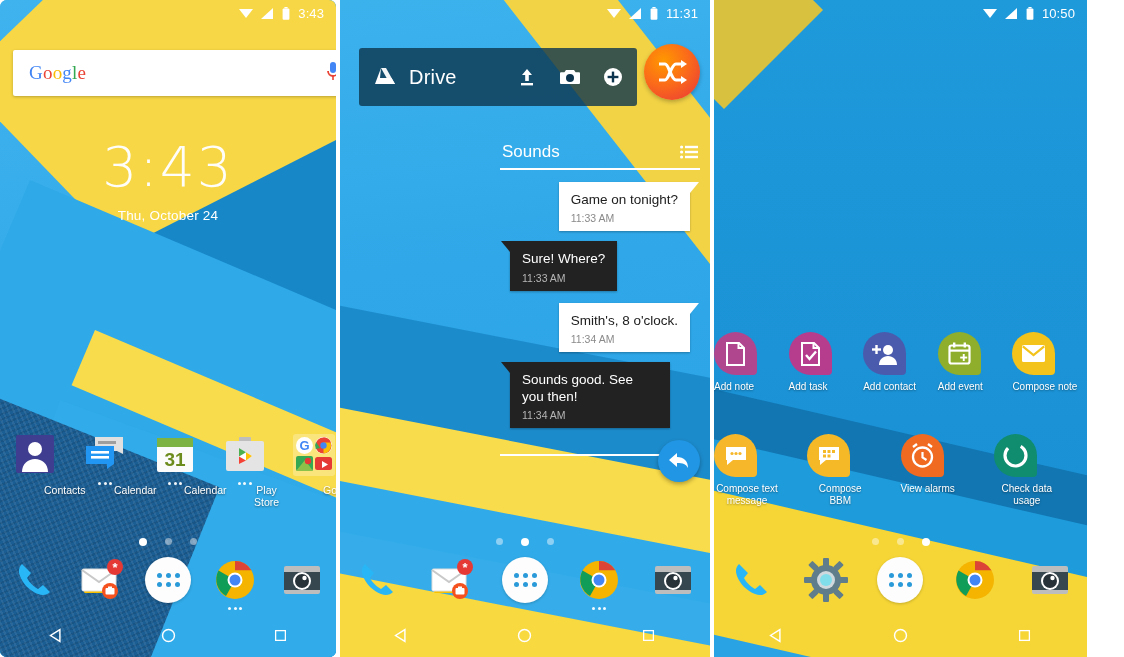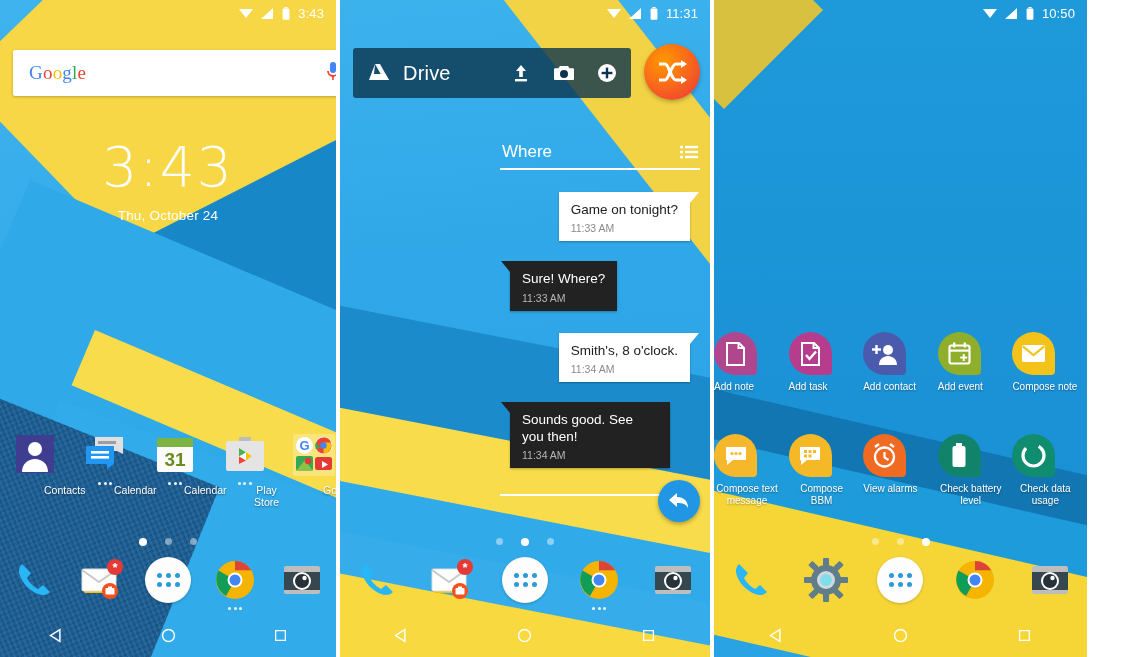--- a/index.html
+++ b/index.html
@@ -4,21 +4,21 @@
 <style>
   * { box-sizing: border-box; margin: 0; padding: 0; }
   html, body {
     width: 1124px; height: 657px;
     background: #ffffff;
     font-family: "Liberation Sans", sans-serif;
     overflow: hidden;
   }
   .screens { display: flex; width: 1124px; height: 657px; background: #fff; }
   .phone { position: relative; height: 657px; overflow: hidden; background: #29A6E4; }
-  .p1 { width: 336px; }
+  .p1 { width: 336px; border-radius: 7px; }
   .gap { width: 4px; height: 657px; background: #fff; flex: 0 0 4px; }
   .p2 { width: 370px; }
   .p3 { width: 373px; }
 
   
   .wall { position: absolute; inset: 0; overflow: hidden; }
   .wall .sh { position: absolute; }
 
   
   .w1-bg    { inset: 0; background: linear-gradient(170deg,#3EB3EE 0%,#35AAEA 45%,#2AA3E8 100%); }
@@ -119,38 +119,38 @@
           display: flex; align-items: center; z-index: 20; }
   .dockcell { flex: 1; display: flex; justify-content: center; align-items: center; position: relative; }
   .dockicon { width: 46px; height: 46px; position: relative; }
 
   
   .navbar { position: absolute; left: 0; right: 0; bottom: 0; height: 44px;
             display: flex; align-items: center; justify-content: space-around; z-index: 25; }
   .navbtn { width: 30px; height: 30px; display: flex; align-items: center; justify-content: center; }
 
   
-  .drivew { position: absolute; left: 13px; top: 48px; width: 278px; height: 50px;
+  .drivew { position: absolute; left: 19px; top: 48px; width: 278px; height: 58px;
             background: rgba(12,52,78,.80); border-radius: 3px; display: flex;
             align-items: center; padding: 16px 14px; z-index: 20; }
   .drive-label { color: #fff; font-size: 20px; margin-left: 10px; letter-spacing: .2px; }
   .drive-acts { margin-left: auto; display: flex; align-items: center; gap: 22px; }
   .shuffle { position: absolute; left: 304px; top: 44px; width: 56px; height: 56px;
              border-radius: 50%; background: radial-gradient(circle at 35% 30%, #FF9800 0%, #FB6C19 45%, #E8343B 100%);
              display: flex; align-items: center; justify-content: center; z-index: 21;
              box-shadow: 0 2px 4px rgba(0,0,0,.25); }
 
   
   .msgw { position: absolute; left: 160px; top: 142px; width: 200px; z-index: 20; }
   .msg-head { display: flex; align-items: center; padding: 0 2px 6px 2px;
               border-bottom: 2px solid #fff; }
   .msg-name { color: #fff; font-size: 17px; }
   .msg-list-icon { margin-left: auto; width: 18px; height: 14px; }
   .bubble { position: relative; padding: 9px 12px 7px 12px; max-width: 160px;
-            box-shadow: 0 1px 2px rgba(0,0,0,.28); margin-top: 10px; }
+            box-shadow: 0 1px 2px rgba(0,0,0,.28); }
   .bubble .bt { font-size: 13.5px; line-height: 1.28; }
   .bubble .bm { font-size: 10.5px; margin-top: 4px; }
   .b-in  { background: #fff; color: #202020; }
   .b-in .bm { color: #8a8a8a; }
   .b-out { background: #222222; color: #fff; }
   .b-out .bm { color: #b5b5b5; }
   .b-in::after { content:''; position: absolute; right: -9px; top: 0;
                  border-left: 9px solid #fff; border-bottom: 11px solid transparent; }
   .b-out::after { content:''; position: absolute; left: -9px; top: 0;
                   border-right: 9px solid #222; border-bottom: 11px solid transparent; }
@@ -455,21 +455,21 @@
     <div class="shuffle">
       <svg width="30" height="26" viewBox="0 0 30 26">
         <path d="M2 5h6c4 0 6 16 11 16h6M2 21h6c4 0 6-16 11-16h6" fill="none" stroke="#fff" stroke-width="3.2"></path>
         <polygon points="24,1 30,5 24,9" fill="#fff"></polygon>
           <polygon points="24,17 30,21 24,25" fill="#fff"></polygon>
       </svg>
     </div>
 
     <div class="msgw">
       <div class="msg-head">
-        <span class="msg-name">Where</span>
+        <span class="msg-name">Sounds</span>
         <svg class="msg-list-icon" viewBox="0 0 18 14">
           <circle cx="1.6" cy="2" r="1.6" fill="#fff"></circle>
             <rect x="5" y="0.8" width="13" height="2.4" fill="#fff"></rect>
           <circle cx="1.6" cy="7" r="1.6" fill="#fff"></circle>
             <rect x="5" y="5.8" width="13" height="2.4" fill="#fff"></rect>
           <circle cx="1.6" cy="12" r="1.6" fill="#fff"></circle>
             <rect x="5" y="10.8" width="13" height="2.4" fill="#fff"></rect>
         </svg>
       </div>
 
@@ -709,29 +709,20 @@
       </div>
       <div class="shcell">
         <div class="shicon" style="background:#F06A21">
           <svg width="25" height="25" viewBox="0 0 25 25">
               <circle cx="12.5" cy="14" r="9.5" fill="none" stroke="#fff" stroke-width="2.3"></circle>
               <path d="M3 4l4-3M22 4l-4-3" stroke="#fff" stroke-width="2.3" fill="none"></path>
               <path d="M12.5 9v5.5l4 2.5" fill="none" stroke="#fff" stroke-width="2.2"></path>
             </svg>
         </div>
         <div class="shlabel">View alarms</div>
-      </div>
-      <div class="shcell">
-        <div class="shicon" style="background:#11836A">
-          <svg width="16" height="25" viewBox="0 0 16 25">
-              <rect x="5" y="0" width="6" height="3" fill="#fff"></rect>
-              <rect x="1.5" y="3" width="13" height="21" rx="2" fill="#fff"></rect>
-            </svg>
-        </div>
-        <div class="shlabel">Check battery level</div>
       </div>
       <div class="shcell">
         <div class="shicon" style="background:#108C6E">
           <svg width="25" height="25" viewBox="0 0 25 25">
               <path d="M12.5 2a10.5 10.5 0 1 0 0 21 10.5 10.5 0 0 0 0-21" fill="none" stroke="#fff" stroke-width="3.2" stroke-dasharray="52 14" stroke-linecap="butt" transform="rotate(-45 12.5 12.5)"></path>
             </svg>
         </div>
         <div class="shlabel">Check data usage</div>
       </div>
     </div>

